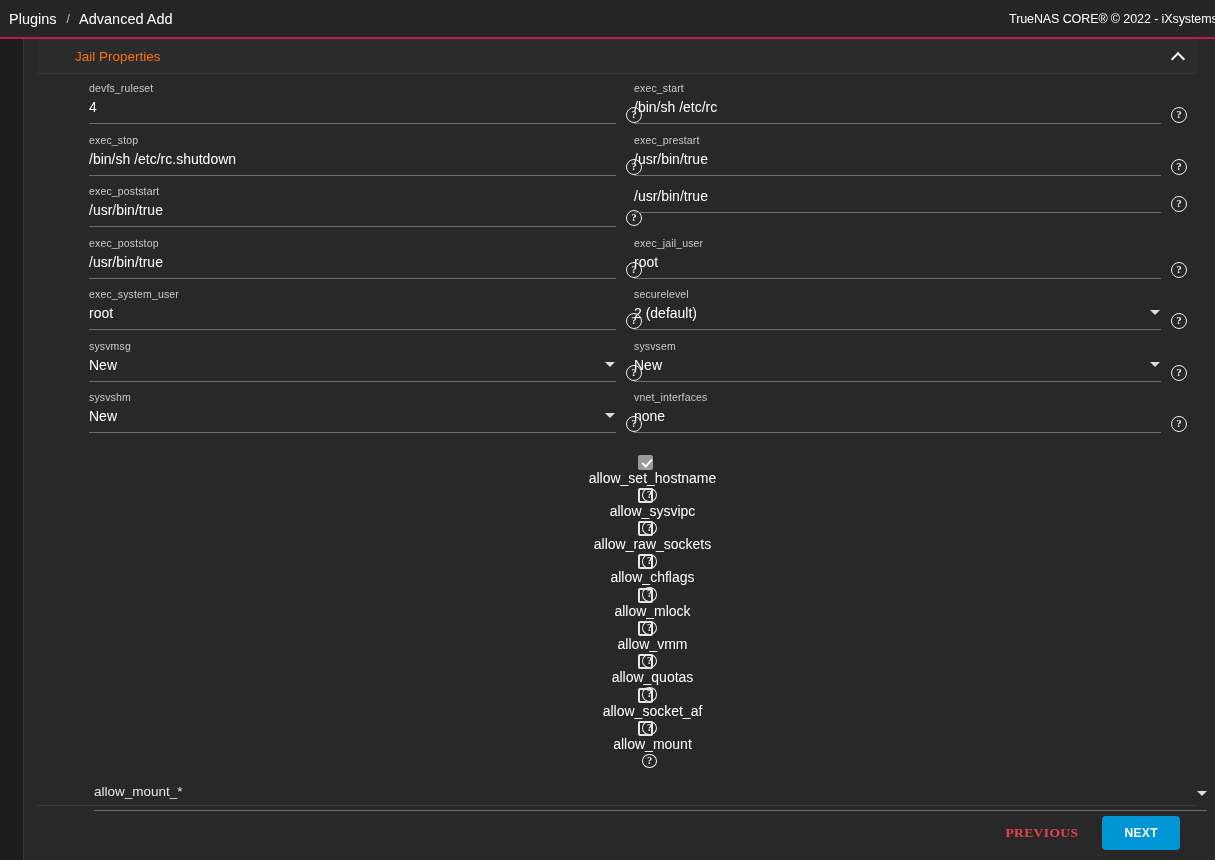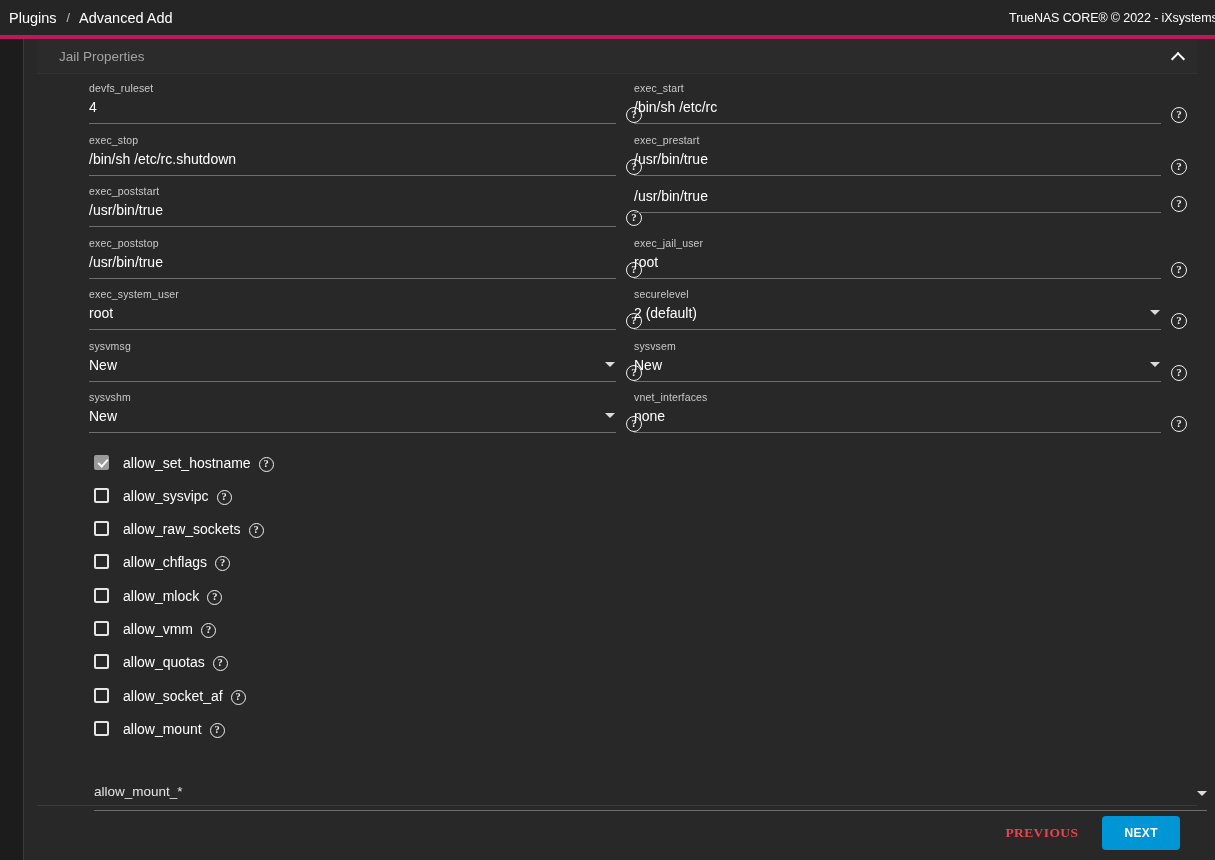--- a/index.html
+++ b/index.html
@@ -9,21 +9,21 @@
     background: #1c1c1c;
     font-family: "Liberation Sans", sans-serif;
     overflow: hidden;
   }
 
   
   .topbar {
     position: absolute; top: 0; left: 0;
     width: 1215px; height: 39px;
     background: #252525;
-    border-bottom: 4px solid #be185d;
+    border-bottom: 2px solid #be185d;
     display: flex; align-items: center;
     justify-content: space-between;
   }
   .breadcrumb {
     display: flex; align-items: center;
     padding-left: 9px;
     font-size: 14.5px; color: #ffffff;
   }
   .breadcrumb .crumb { color: #ffffff; }
   .breadcrumb .sep {
@@ -62,21 +62,21 @@
   .card-head {
     position: absolute;
     top: 0; left: 13px;
     width: 1160px; height: 35px;
     background: #2b2b2b;
     border-bottom: 1px solid #333;
     display: flex; align-items: center;
     justify-content: space-between;
     padding: 0 11px 0 22px;
   }
-  .card-title { font-size: 13.5px; color: #a3a3a3; }
+  .card-title { font-size: 13.5px; color: #f97316; margin-left: 16px; }
   .chev-up {
     width: 16px; height: 16px;
     position: relative;
   }
   .chev-up::before {
     content: "";
     position: absolute; left: 3px; top: 6px;
     width: 8px; height: 8px;
     border-left: 2px solid #fff;
     border-top: 2px solid #fff;
@@ -145,21 +145,23 @@
     font-weight: bold;
   }
 
   
   .checks {
     margin-top: 20px;
     padding-left: 57px;
   }
   .chk-row {
     display: flex;
+    align-items: center;
     height: 33.3px;
+    flex-direction: column;
   }
   .chk {
     width: 15px; height: 15px;
     border: 2px solid #e6e6e6;
     border-radius: 2px;
     background: transparent;
     position: relative;
     flex: 0 0 auto;
   }
   .chk.on {

